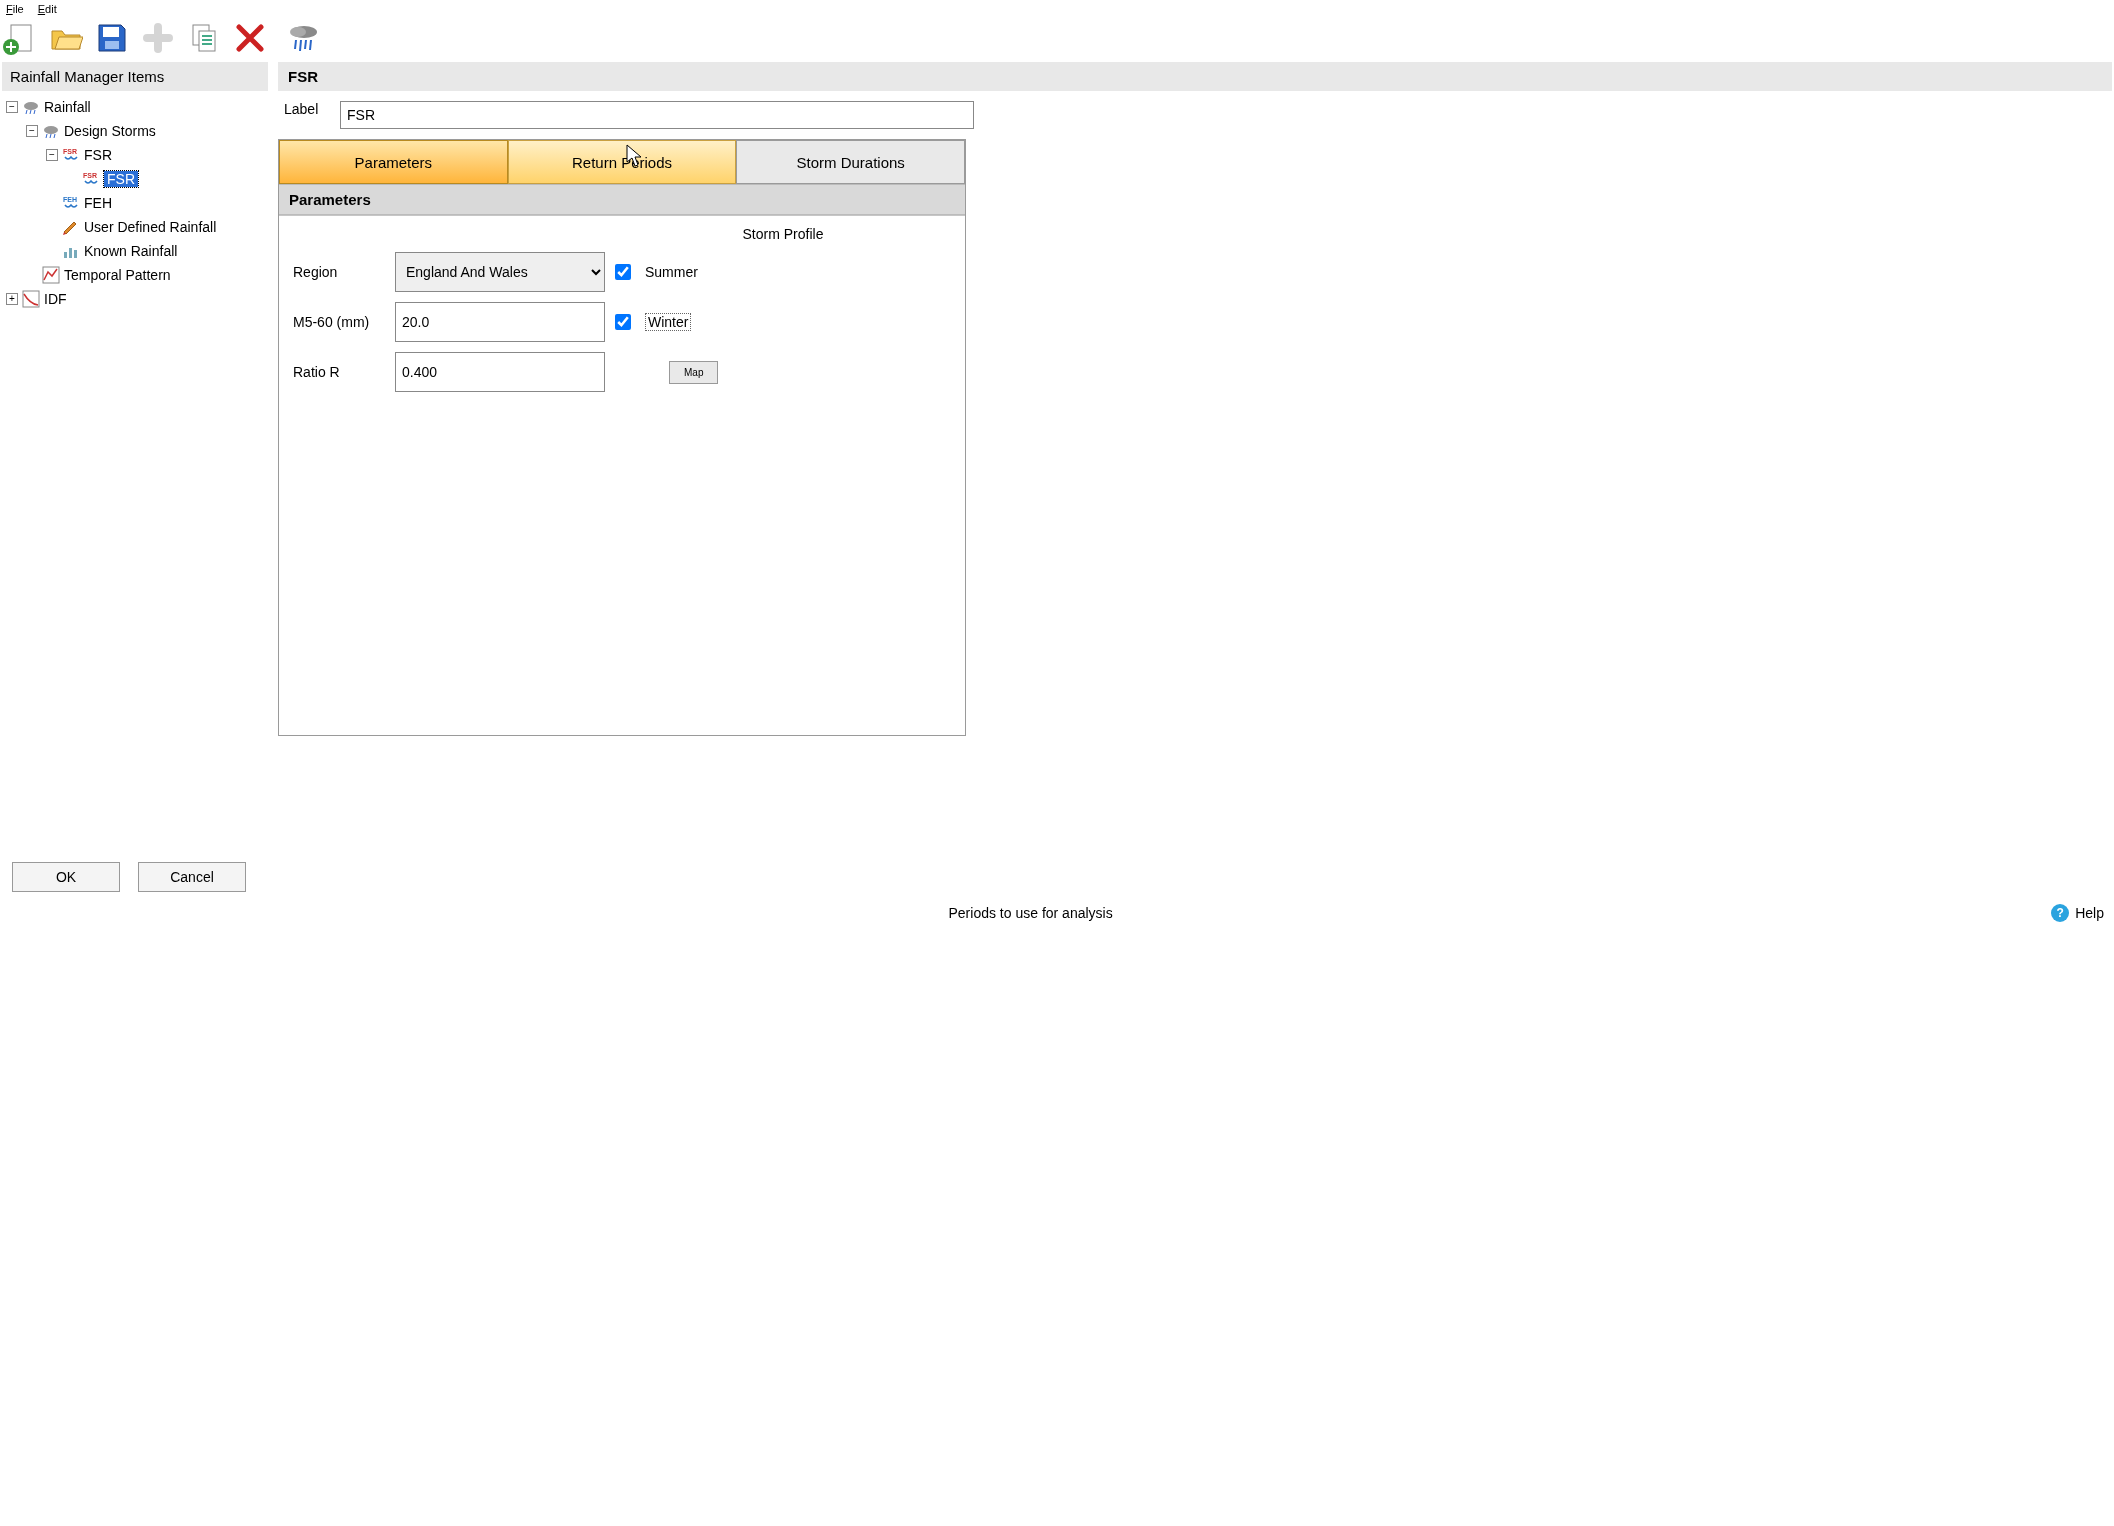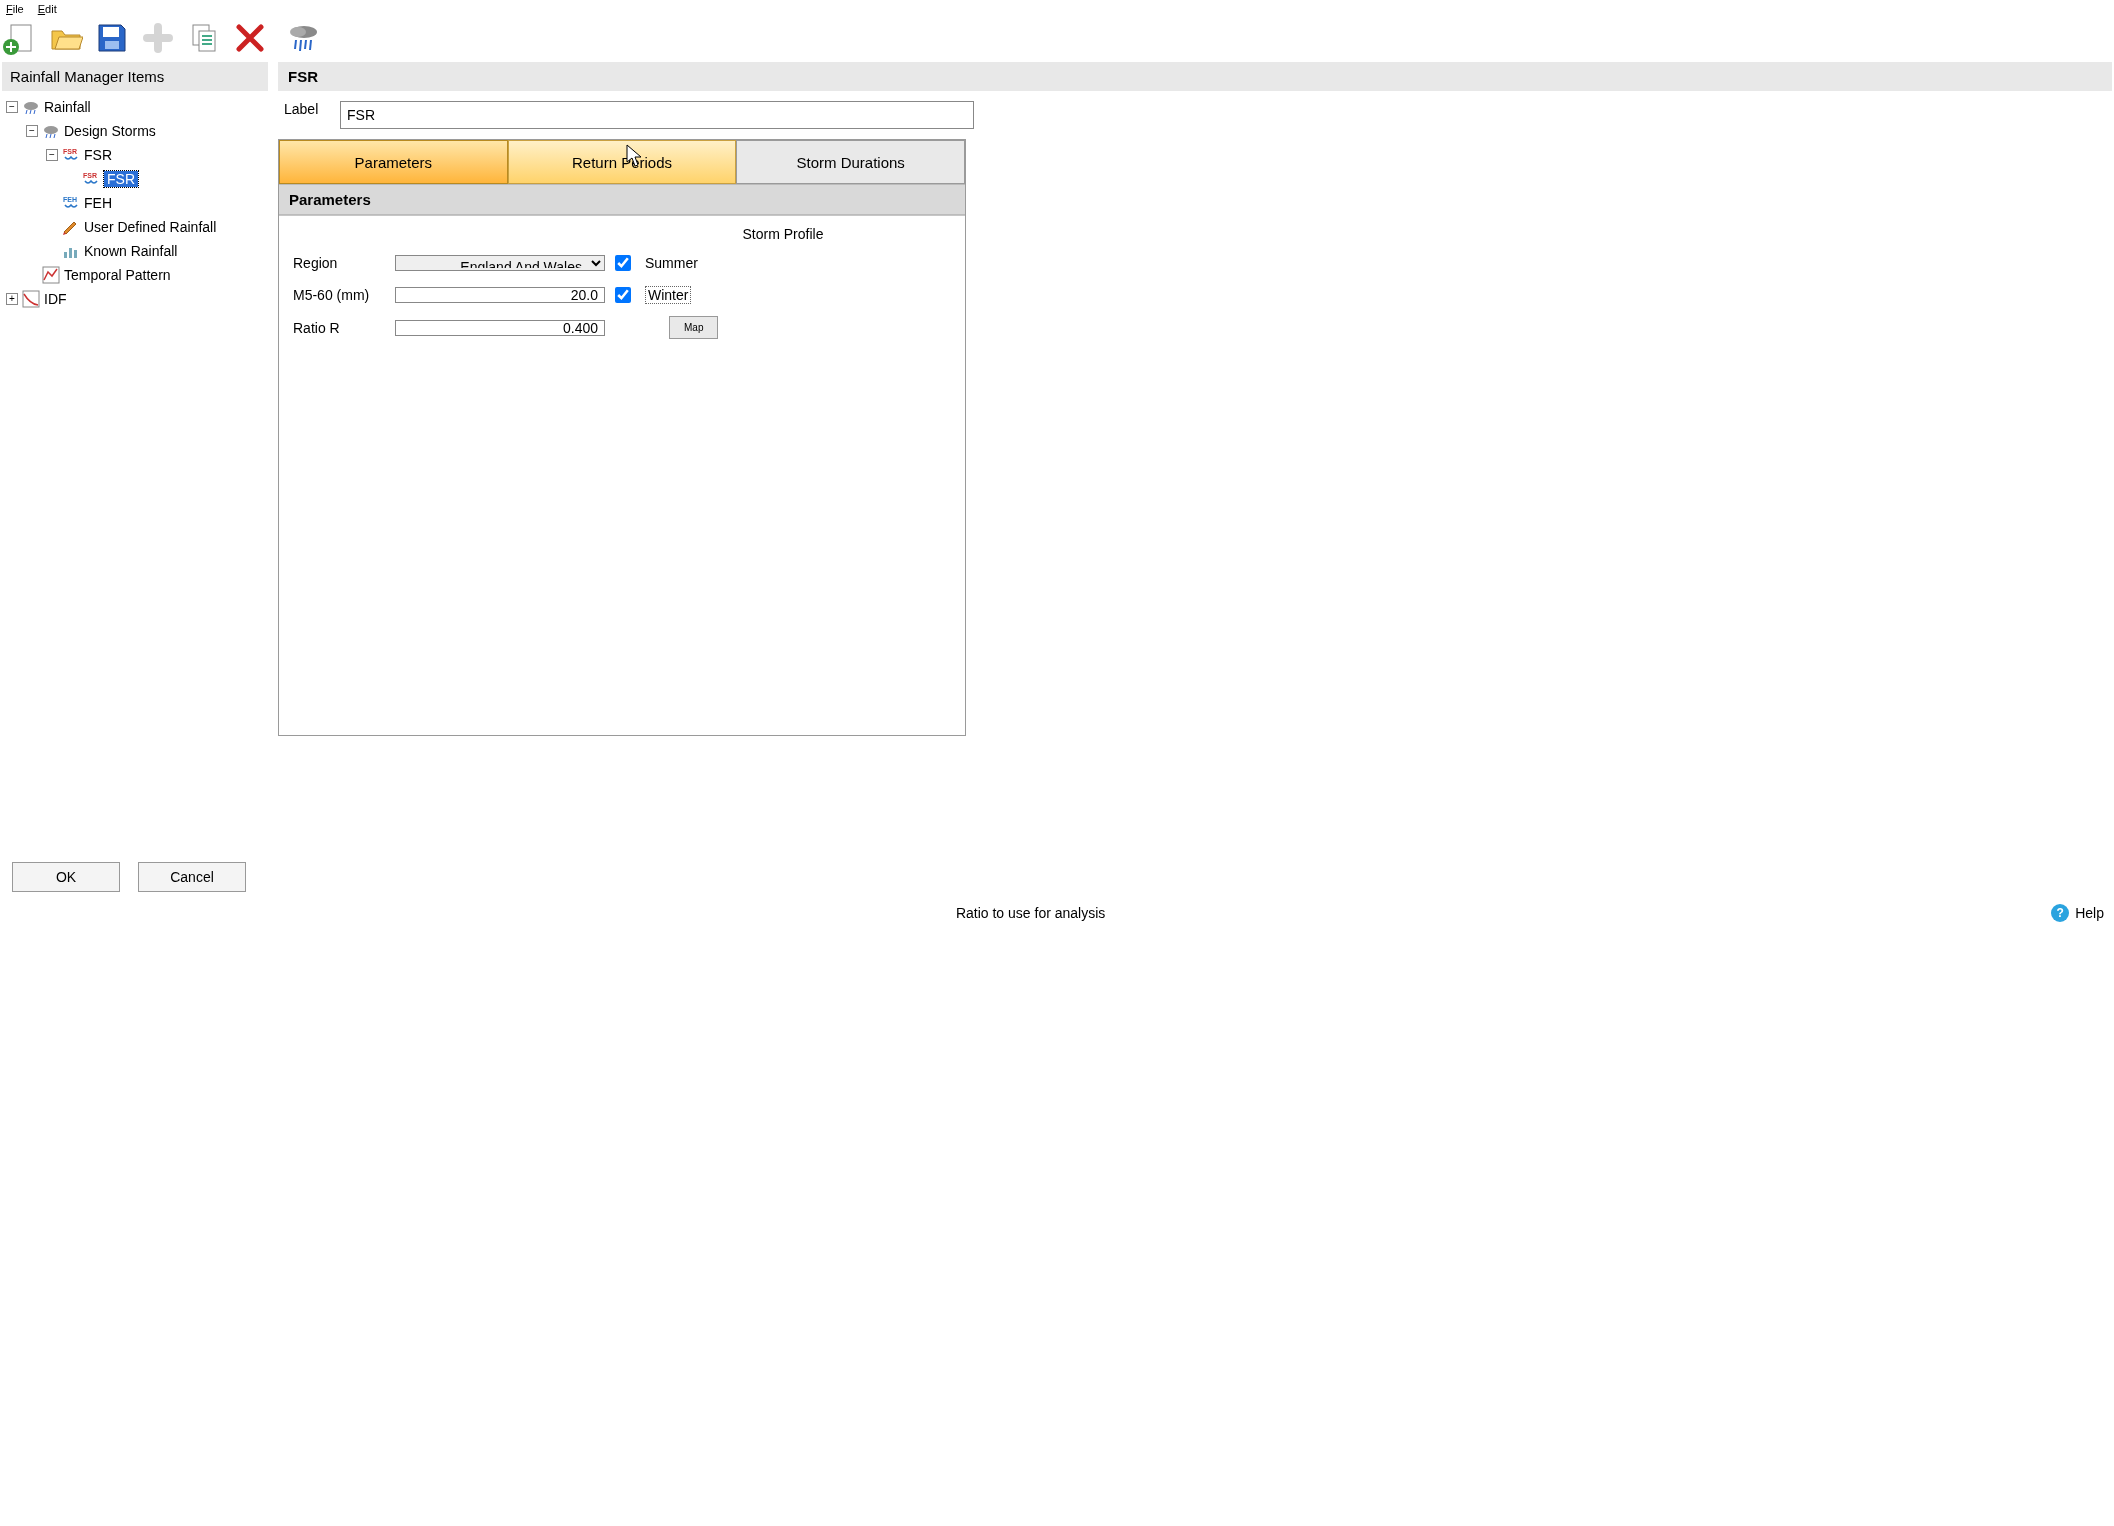--- a/index.html
+++ b/index.html
@@ -190,26 +190,25 @@
   column-gap: 6px;
   align-items: center;
   font-size: 14px;
 }
 .form-grid .hdr {
   grid-column: 3 / span 2;
   text-align: center;
   padding-left: 4px;
 }
 .form-grid select, .form-grid input[type=text] {
-  height: 16px;
+  height: 40px;
   border: 1px solid #888;
   padding: 2px 6px;
   font-size: 14px;
   width: 100%;
-  text-align: right;
 }
 .form-grid input[type=checkbox] {
   width: 16px;
   height: 16px;
 }
 .winter-lbl {
   border: 1px dotted #666;
   padding: 0 2px;
 }
 .map-btn {
@@ -487,20 +486,20 @@
 
     </div>
   </div>
 
   <div class="footer-buttons">
     <button>OK</button>
     <button>Cancel</button>
   </div>
 
   <div class="statusbar">
-    <span class="status-text">Ratio to use for analysis</span>
+    <span class="status-text">Periods to use for analysis</span>
     <span class="help">
       <span class="help-icon">?</span>
       <span>Help</span>
     </span>
   </div>
 
 </div>
 
 </body></html>

